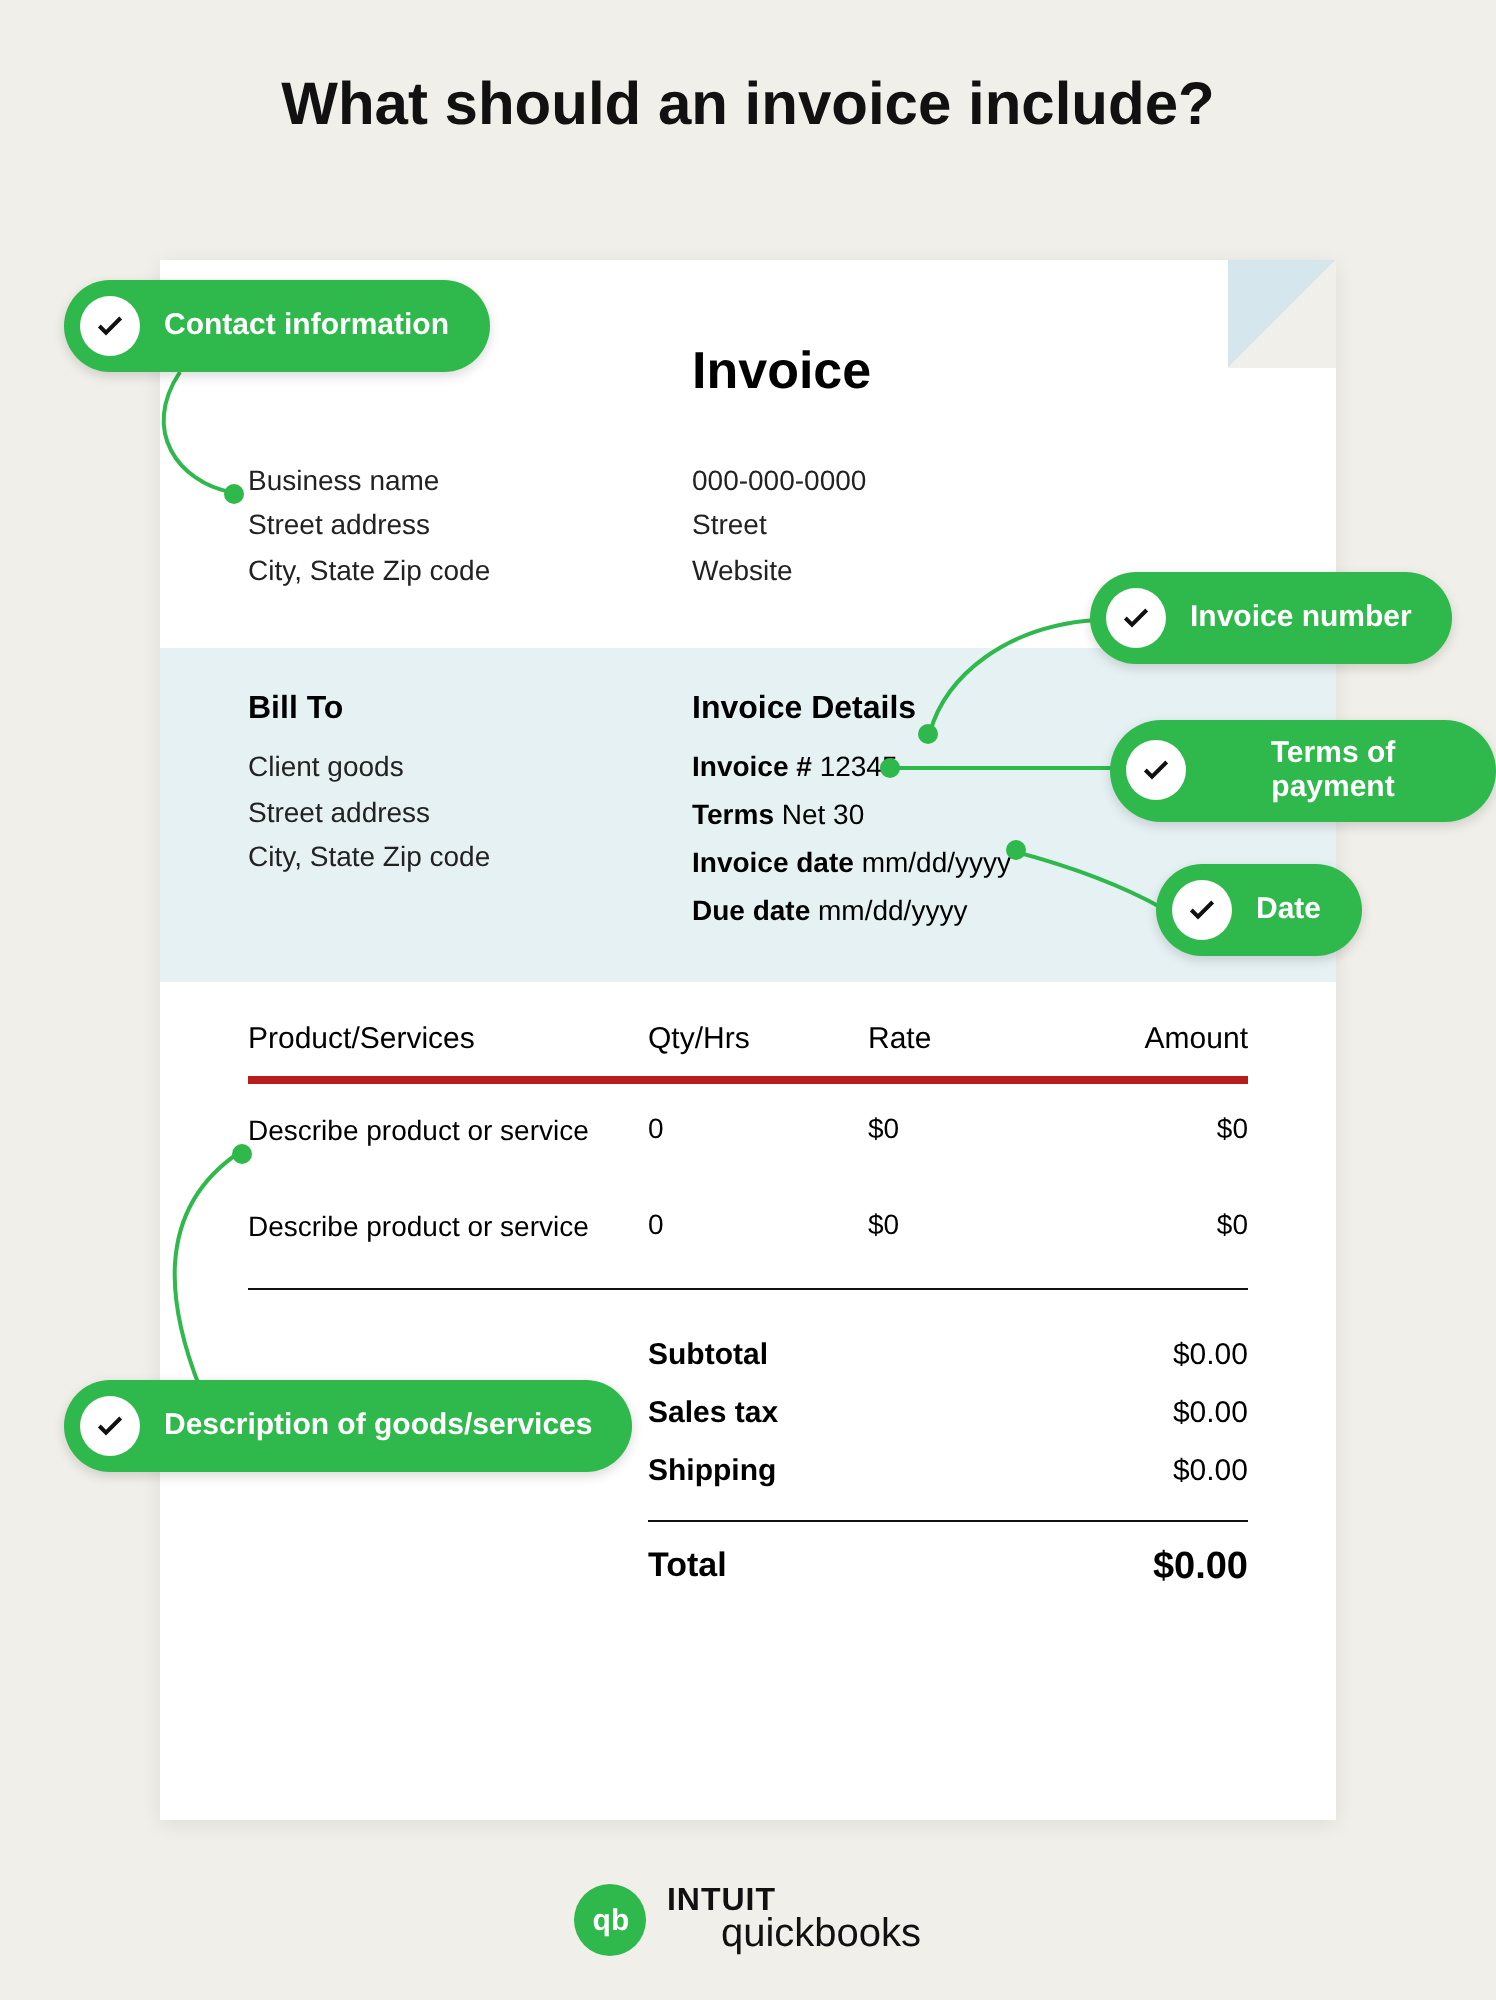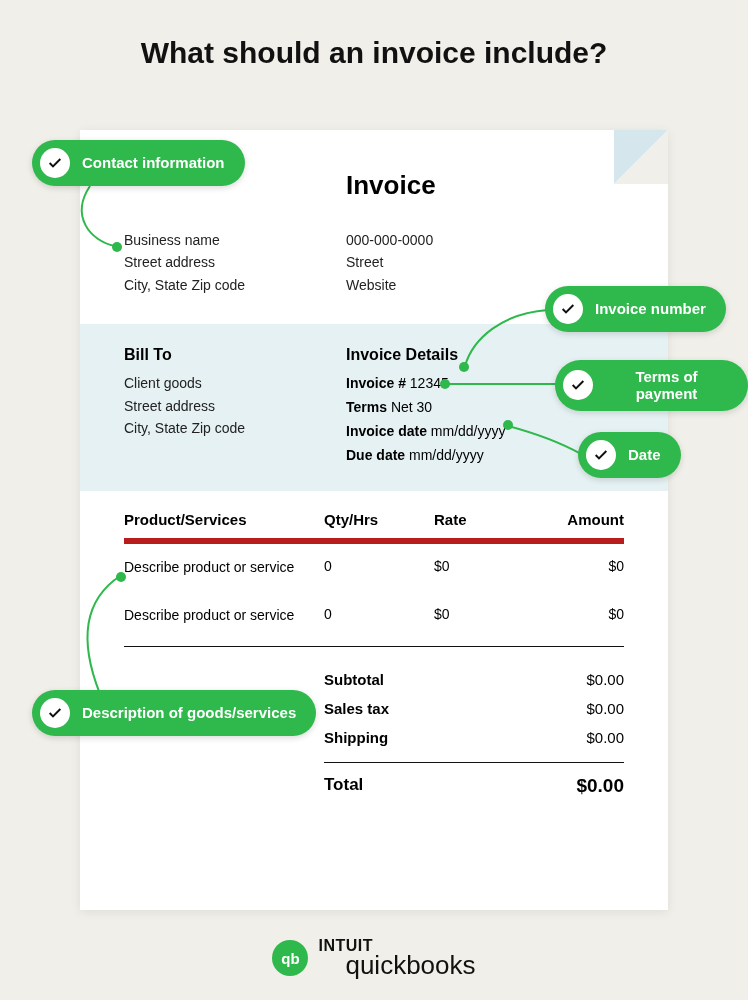--- a/index.html
+++ b/index.html
@@ -55,24 +55,24 @@
     padding: 22px 44px 24px 44px;
     display: flex;
   }
   .bill-col { width: 222px; }
   .bill-h { font-weight: 800; font-size: 16px; margin-bottom: 8px; }
   .bill-line { font-size: 14px; line-height: 1.6; color: #222; }
   .det-line { font-size: 14px; line-height: 1.7; }
   .det-line b { font-weight: 800; }
   .table-head {
     display: flex;
-    font-weight: 700;
+    font-weight: 400;
     font-size: 15px;
     padding: 20px 0 10px 0;
-    border-bottom: 6px solid #b91c1c;
+    border-bottom: 4px solid #b91c1c;
   }
   .col-desc { width: 200px; }
   .col-qty  { width: 110px; }
   .col-rate { width: 90px; }
   .col-amt  { flex: 1; text-align: right; }
   .row {
     display: flex;
     font-size: 14px;
     padding: 14px 0;
     align-items: flex-start;
@@ -154,21 +154,21 @@
     display: flex;
     align-items: center;
     justify-content: center;
     color: #fff;
     font-weight: 800;
     font-size: 15px;
     margin-right: 10px;
   }
   .logo-text { line-height: 1; }
   .logo-text .l1 { font-size: 16px; font-weight: 800; letter-spacing: 0.5px; color:#111; }
-  .logo-text .l2 { font-size: 26px; font-weight: 400; color:#111; margin-top:-2px;margin-left:27px; }
+  .logo-text .l2 { font-size: 20px; font-weight: 400; color:#111; margin-top:-2px;margin-left:27px; }
 </style>
 </head>
 <body>
 
 <h1 class="title">What should an invoice include?</h1>
 
 <div class="sheet">
   <div class="dog-ear"></div>
 
   <div class="doc-title">Invoice</div>

